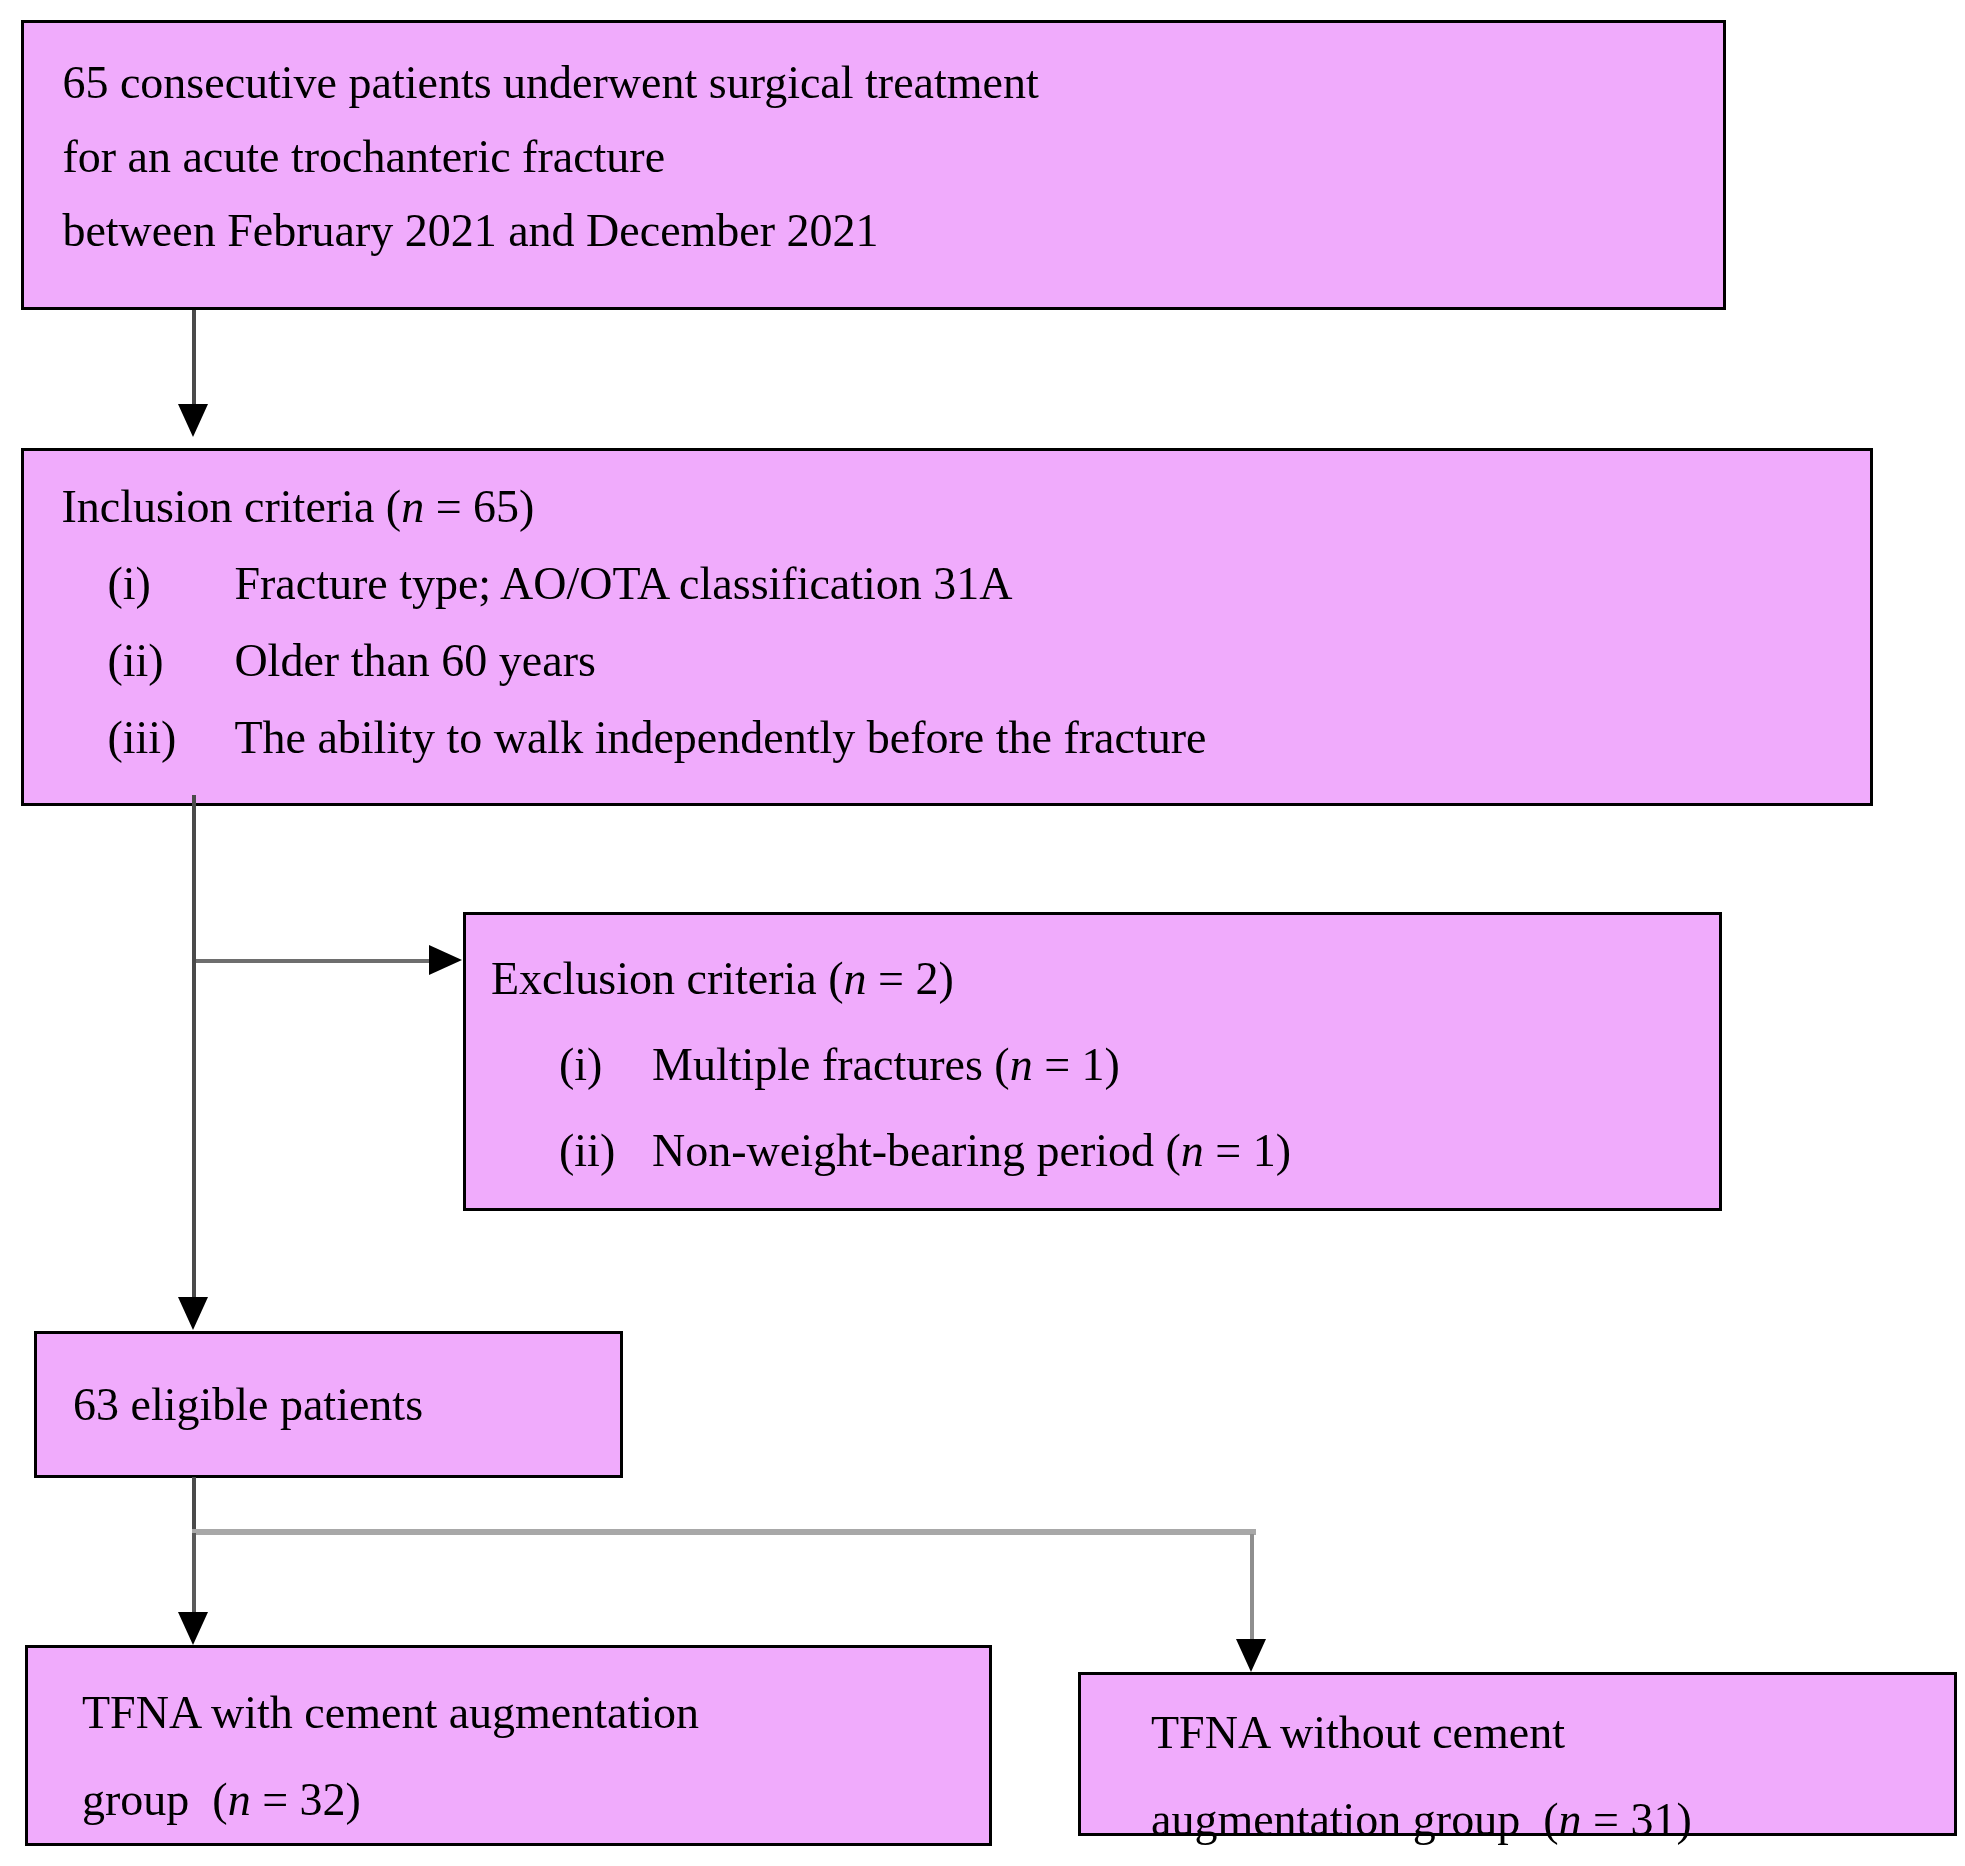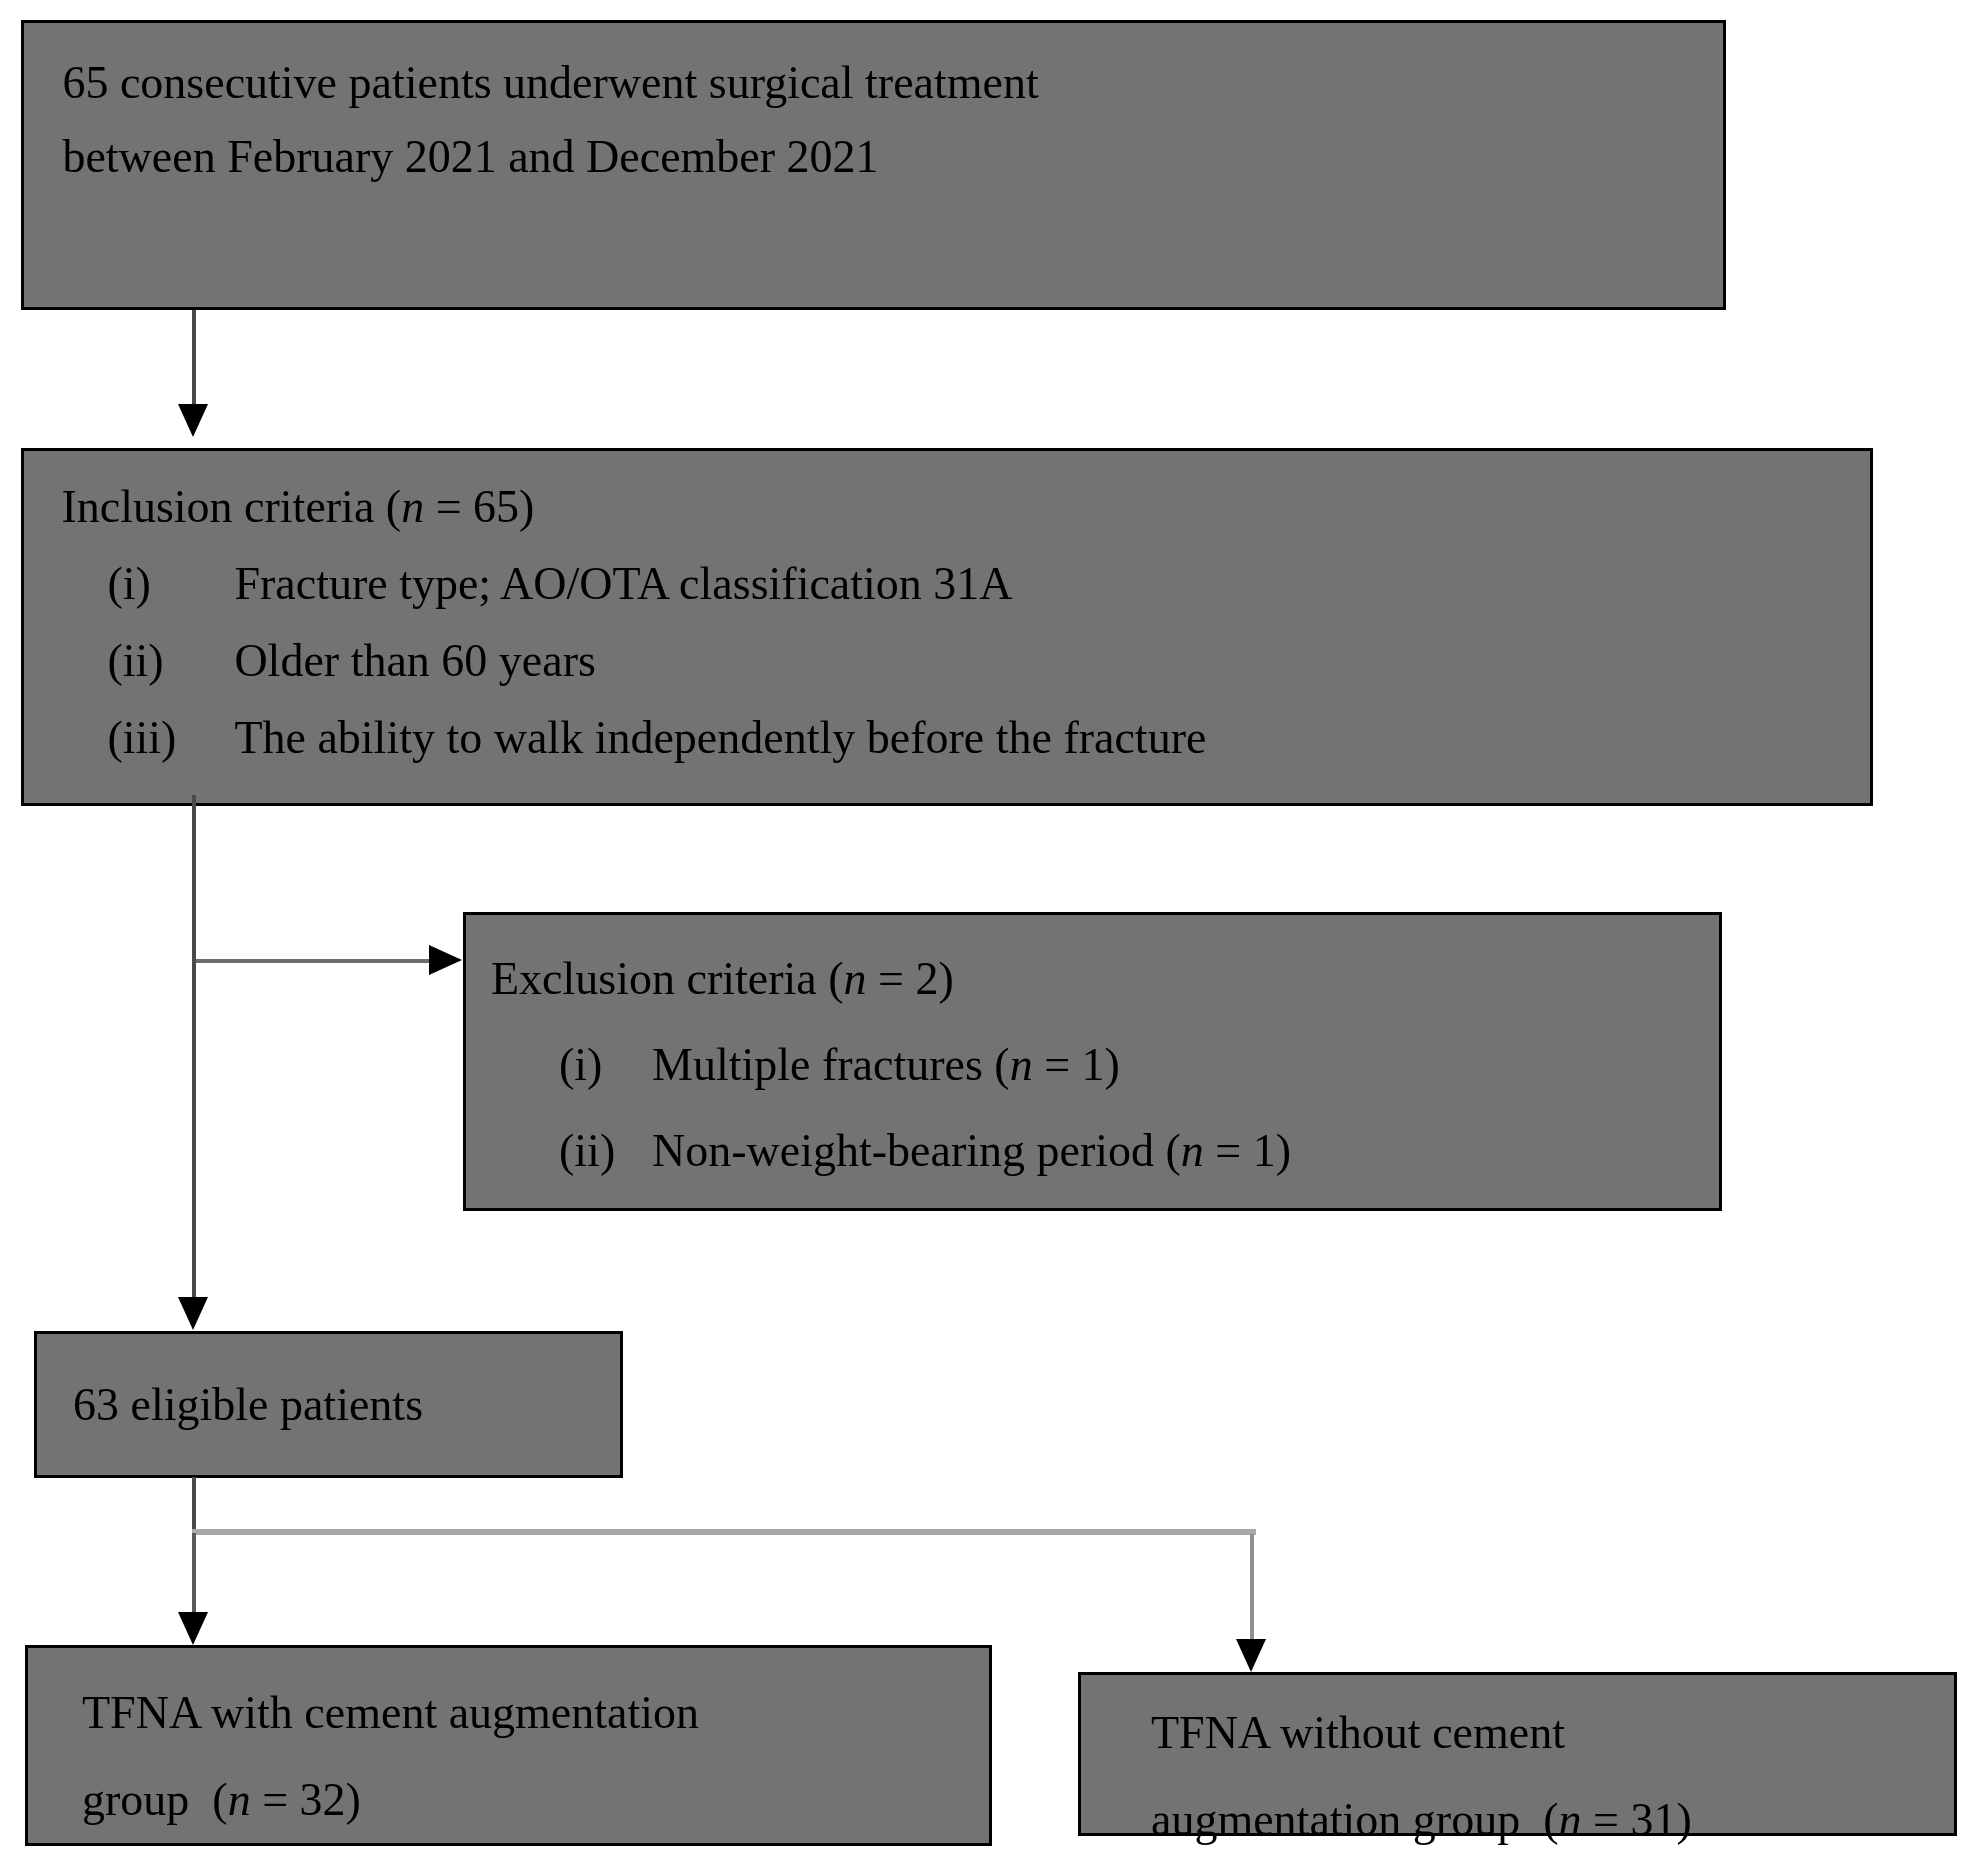--- a/index.html
+++ b/index.html
@@ -8,21 +8,21 @@
     width: 1965px;
     height: 1867px;
     background: #ffffff;
     font-family: "Liberation Serif", "DejaVu Serif", serif;
     color: #000000;
     font-size: 46px;
   }
   .box {
     position: absolute;
     border: 3.6px solid #000000;
-    background: #737373;
+    background: #f0abfc;
     box-sizing: border-box;
   }
   .ln { white-space: pre; }
   .it { font-style: italic; }
 
   
   #b-enrolled   { left: 21.4px;   top: 20px;   width: 1705px; height: 290px;
                   padding: 23px 14.3px 0 38px; line-height: 74px; }
   #b-inclusion  { left: 21.4px;   top: 437px;  width: 1852px; height: 358px;
                   padding: 17px 14.3px 0 37px; line-height: 77px; margin-top: 11px; }
@@ -66,20 +66,21 @@
   #a-drop-right         { left: 1236px; top: 1534px; height: 138px; }
   #a-drop-right .stem   { background: #8f8f8f; }
 </style>
 </head>
 <body>
 
 <div id="canvas">
 
   <div class="box" id="b-enrolled">
     <div class="ln">65 consecutive patients underwent surgical treatment</div>
+    <div class="ln">for an acute trochanteric fracture</div>
     <div class="ln">between February 2021 and December 2021</div>
   </div>
 
   <div class="va" id="a-enrolled-inclusion">
     <div class="stem"></div>
     <div class="head"></div>
   </div>
 
   <div class="box" id="b-inclusion">
     <div class="ln"><span>Inclusion criteria (</span><span class="it">n</span><span> = 65)</span></div>

